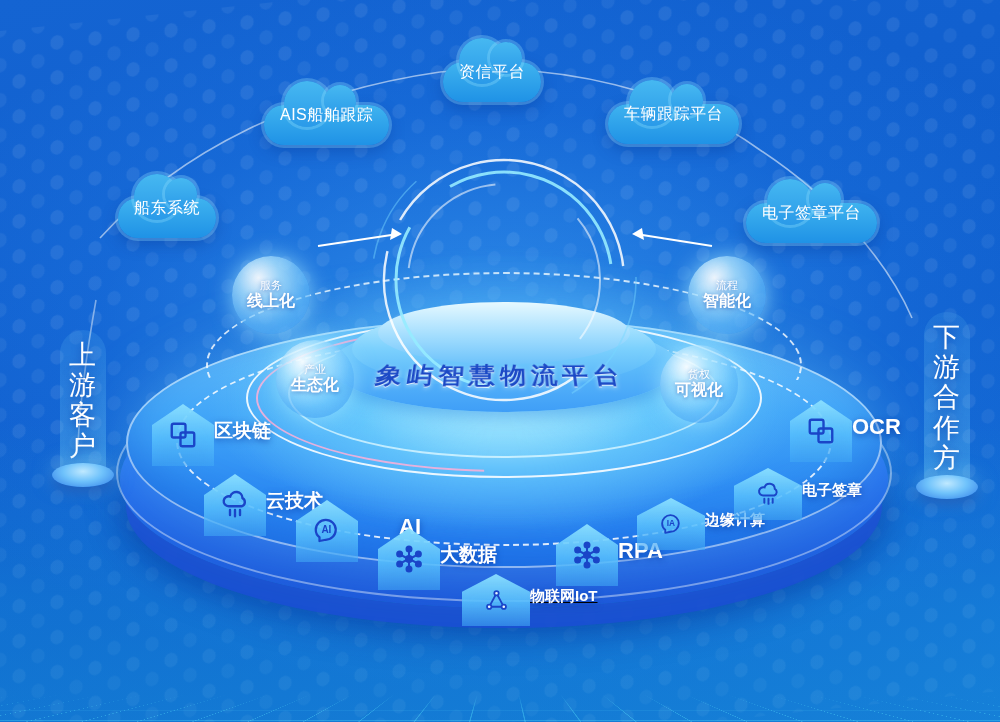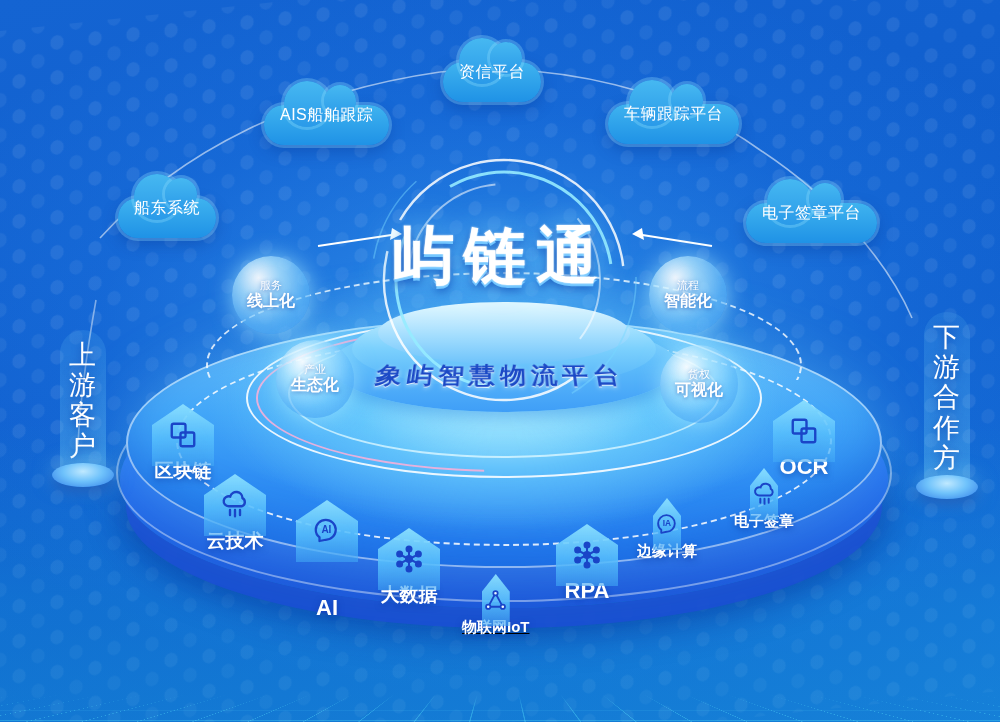--- a/index.html
+++ b/index.html
@@ -151,34 +151,34 @@
     position:absolute;width:78px;height:78px;border-radius:50%;
     display:flex;flex-direction:column;align-items:center;justify-content:center;
     color:#ffffff;line-height:1.15;z-index:10;
     background:radial-gradient(circle at 34% 28%, rgba(255,255,255,.92) 0%, rgba(185,235,255,.78) 28%, rgba(120,205,255,.62) 62%, rgba(80,175,250,.48) 100%);
     box-shadow:0 0 22px rgba(160,230,255,.75), inset 0 -8px 16px rgba(60,150,235,.35);
     text-shadow:0 1px 4px rgba(20,70,170,.65);
   }
   .bubble .t1{font-size:11px;}
   .bubble .t2{font-size:16px;font-weight:bold;}
   
-  .tech{position:absolute;z-index:11;display:flex;flex-direction:column;align-items:center;}
+  .tech{position:absolute;z-index:11;display:flex;flex-direction:row;align-items:center;}
   .pent{
     width:62px;height:62px;
     background:linear-gradient(to bottom, rgba(140,225,255,.95) 0%, rgba(90,195,255,.85) 55%, rgba(70,175,250,.55) 100%);
     clip-path:polygon(50% 0%,100% 34%,100% 100%,0 100%,0 34%);
     display:flex;align-items:center;justify-content:center;
     filter:drop-shadow(0 3px 8px rgba(20,80,190,.35));
   }
   .pent svg{width:30px;height:30px;}
   .tech .lab{
     margin-top:-8px;color:#ffffff;font-weight:bold;white-space:nowrap;
     text-shadow:0 2px 6px rgba(14,60,165,.75);
   }
-  .tech.sm .pent{width:28px;height:52px;}
+  .tech.sm .pent{width:68px;height:52px;}
   .tech.sm .pent svg{width:25px;height:25px;}
   .tech.sm .lab{font-size:15px;}
   .tech.md .lab{font-size:19px;}
   .tech.lg .lab{font-size:22px;}
   
   .pillar{position:absolute;z-index:12;display:flex;flex-direction:column;align-items:center;}
   .pillarTxt{
     width:46px;padding:10px 0 8px;text-align:center;
     color:#fff;font-size:27px;line-height:1.12;letter-spacing:1px;
     background:linear-gradient(to bottom, rgba(120,215,255,.12) 0%, rgba(130,225,255,.30) 100%);
@@ -240,21 +240,20 @@
 
   <div class="halo">
     <svg viewBox="0 0 256 256">
       <circle cx="128" cy="128" r="120" fill="none" stroke="rgba(255,255,255,.85)" stroke-width="2.4" stroke-dasharray="300 120" transform="rotate(-150 128 128)"></circle>
       <circle cx="128" cy="128" r="108" fill="none" stroke="rgba(150,235,255,.9)" stroke-width="3" stroke-dasharray="210 200" transform="rotate(-120 128 128)"></circle>
       <circle cx="128" cy="128" r="96" fill="none" stroke="rgba(255,255,255,.55)" stroke-width="2" stroke-dasharray="130 250" transform="rotate(-40 128 128)"></circle>
       <circle cx="128" cy="128" r="132" fill="none" stroke="rgba(120,215,255,.45)" stroke-width="1.6" stroke-dasharray="90 300" transform="rotate(20 128 128)"></circle>
     </svg>
   </div>
 
-  <div class="title">屿链通</div>
   <div class="subtitle">象屿智慧物流平台</div>
 
   <div id="clouds-layer">
       <div class="cloud" style="left: 118px; top: 198px;">
         <span>船东系统</span>
       </div>
       <div class="cloud" style="left: 264px; top: 105px;">
         <span>AIS船舶跟踪</span>
       </div>
       <div class="cloud" style="left: 443px; top: 62px;">
@@ -269,21 +268,21 @@
     </div>
   <div id="bubbles-layer">
       <div class="bubble" style="left: 232px; top: 256px;">
         <div class="t1">服务</div>
         <div class="t2">线上化</div>
       </div>
       <div class="bubble" style="left: 276px; top: 340px;">
         <div class="t1">产业</div>
         <div class="t2">生态化</div>
       </div>
-      <div class="bubble" style="left: 649px; top: 256px;">
+      <div class="bubble" style="left: 688px; top: 256px;">
         <div class="t1">流程</div>
         <div class="t2">智能化</div>
       </div>
       <div class="bubble" style="left: 660px; top: 345px;">
         <div class="t1">货权</div>
         <div class="t2">可视化</div>
       </div>
     </div>
   <div id="tech-layer">
       <div class="tech md" style="left: 152px; top: 404px;">
@@ -365,21 +364,21 @@
       </div>
       <div class="tech sm" style="left: 734px; top: 468px;">
         <div class="pent">
           <svg viewBox="0 0 24 24" fill="none" stroke="#1a45c8" stroke-width="1.9" stroke-linecap="round">
             <path d="M7 13a4 4 0 1 1 1.2-7.8A5 5 0 0 1 18 6.5 3.6 3.6 0 0 1 17.6 13z"></path>
             <path d="M8 16v4M12 16v5M16 16v4"></path>
           </svg>
         </div>
         <div class="lab">电子签章</div>
       </div>
-      <div class="tech lg" style="left: 773px; top: 400px;">
+      <div class="tech lg" style="left: 790px; top: 400px;">
         <div class="pent">
           <svg viewBox="0 0 24 24" fill="none" stroke="#1a45c8" stroke-width="1.9">
             <rect x="3" y="3" width="11" height="11" rx="1.5"></rect>
             <rect x="10" y="10" width="11" height="11" rx="1.5"></rect>
           </svg>
         </div>
         <div class="lab">OCR</div>
       </div>
     </div>
   <div id="pillars-layer">

